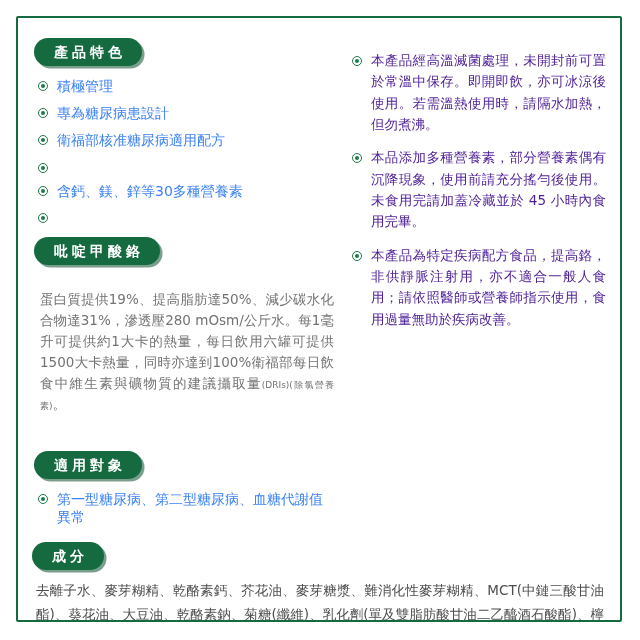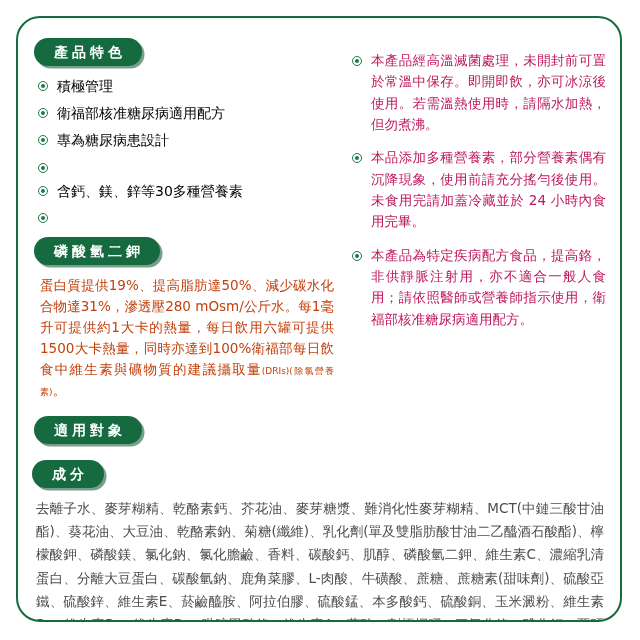--- a/index.html
+++ b/index.html
@@ -3,58 +3,58 @@
 <meta charset="utf-8">
 <style>
   html,body{margin:0;padding:0;}
   body{
     width:640px;height:640px;background:#ffffff;
     font-family:"DejaVu Sans","Liberation Sans",sans-serif;
     position:relative;overflow:hidden;
   }
   .card{
     position:absolute;left:16px;top:16px;width:606px;height:606px;
-    box-sizing:border-box;border:2px solid #156a40;border-radius:24px;
+    box-sizing:border-box;border:2px solid #156a40;border-radius:2px;
     background:#ffffff;padding:20px 14px 10px 14px;overflow:hidden;
   }
   .columns{display:flex;align-items:flex-start;}
   .col-left{width:302px;flex:0 0 302px;box-sizing:border-box;padding-left:2px;}
   .col-right{flex:1;box-sizing:border-box;padding-left:18px;}
 
   .badge{
     display:inline-block;background:#156a40;color:#ffffff;
     font-weight:bold;font-size:14px;letter-spacing:4px;
     padding:7px 16px 7px 20px;border-radius:18px;
     box-shadow:2.5px 2.5px 0 rgba(13,79,46,0.55);
     line-height:1;white-space:nowrap;
   }
   .section{margin-bottom:14px;}
 
   .feature-list{margin-top:11px;}
   .feature-item{
     display:flex;align-items:flex-start;
-    margin:0 0 9px 4px;font-size:14px;color:#000000;line-height:1.3;
+    margin:0 0 9px 4px;font-size:14px;color:#3b82f6;line-height:1.3;
   }
   .bullet{
     flex:0 0 auto;width:8px;height:8px;border:1.5px solid #1e7a4a;
     border-radius:50%;position:relative;margin:4px 9px 0 0;
   }
   .bullet::after{
     content:"";position:absolute;left:2px;top:2px;width:4px;height:4px;
     background:#1e7a4a;border-radius:50%;
   }
   .para{
-    font-size:13.5px;color:#c2410c;line-height:1.56;
-    text-align:justify;margin:10px 0 0 6px;
+    font-size:13.5px;color:#737373;line-height:1.56;
+    text-align:justify;margin:24px 0 0 6px;
   }
   .para .small-note{font-size:9px;letter-spacing:0;}
 
   .usage-item{
     display:flex;align-items:flex-start;margin:0 0 12px 0;
-    font-size:13.5px;color:#be185d;line-height:1.58;text-align:justify;
+    font-size:13.5px;color:#4c1d95;line-height:1.58;text-align:justify;
   }
   .usage-item .bullet{margin-top:6px;}
   .usage-list{margin-top:12px;}
 
   .target-item{margin-top:11px;}
 
   .ingredients-body{
     font-size:13.5px;color:#4d4d4d;line-height:1.72;
     text-align:justify;margin:9px 2px 0 4px;
   }
@@ -71,64 +71,70 @@
 
       <div class="section">
         <span class="badge">產品特色</span>
         <div class="feature-list">
           <div class="feature-item">
             <span class="bullet"></span>
             <span>積極管理</span>
           </div>
           <div class="feature-item">
             <span class="bullet"></span>
-            <span>衛福部核准糖尿病適用配方</span>
+            <span>專為糖尿病患設計</span>
           </div>
           <div class="feature-item">
             <span class="bullet"></span>
-            <span>專為糖尿病患設計</span>
+            <span>衛福部核准糖尿病適用配方</span>
           </div>
           <div class="feature-item">
             <span class="bullet"></span>
           </div>
           <div class="feature-item">
             <span class="bullet"></span>
             <span>含鈣、鎂、鋅等30多種營養素</span>
           </div>
           <div class="feature-item">
             <span class="bullet"></span>
           </div>
         </div>
       </div>
 
       <div class="section">
-        <span class="badge">磷酸氫二鉀</span>
+        <span class="badge">吡啶甲酸鉻</span>
         <div class="para"><span>蛋白質提供19%、提高脂肪達50%、減少碳水化合物達31%，滲透壓280 mOsm/公斤水。每1毫升可提供約1大卡的熱量，每日飲用六罐可提供1500大卡熱量，同時亦達到100%衛福部每日飲食中維生素與礦物質的建議攝取量</span><span class="small-note">(DRIs)(除氯營養素)</span><span>。</span></div>
       </div>
 
-      <div class="section" style="margin-top:15px;">
+      <div class="section" style="margin-top:36px;">
         <span class="badge">適用對象</span>
+        <div class="feature-list target-item">
+          <div class="feature-item">
+            <span class="bullet"></span>
+            <span>第一型糖尿病、第二型糖尿病、血糖代謝值異常</span>
+          </div>
+        </div>
       </div>
 
     </div>
 
     <div class="col-right">
       <div class="section">
         <div class="usage-list">
           <div class="usage-item">
             <span class="bullet"></span>
             <span>本產品經高溫滅菌處理，未開封前可置於常溫中保存。即開即飲，亦可冰涼後使用。若需溫熱使用時，請隔水加熱，但勿煮沸。</span>
           </div>
           <div class="usage-item">
             <span class="bullet"></span>
-            <span>本品添加多種營養素，部分營養素偶有沉降現象，使用前請充分搖勻後使用。未食用完請加蓋冷藏並於 24 小時內食用完畢。</span>
+            <span>本品添加多種營養素，部分營養素偶有沉降現象，使用前請充分搖勻後使用。未食用完請加蓋冷藏並於 45 小時內食用完畢。</span>
           </div>
           <div class="usage-item">
             <span class="bullet"></span>
-            <span>本產品為特定疾病配方食品，提高鉻，非供靜脈注射用，亦不適合一般人食用；請依照醫師或營養師指示使用，衛福部核准糖尿病適用配方。</span>
+            <span>本產品為特定疾病配方食品，提高鉻，非供靜脈注射用，亦不適合一般人食用；請依照醫師或營養師指示使用，食用過量無助於疾病改善。</span>
           </div>
         </div>
       </div>
     </div>
 
   </div>
 
   <div class="ingredients-section">
     <span class="badge">成分</span>
     <div class="ingredients-body">去離子水、麥芽糊精、乾酪素鈣、芥花油、麥芽糖漿、難消化性麥芽糊精、MCT(中鏈三酸甘油酯)、葵花油、大豆油、乾酪素鈉、菊糖(纖維)、乳化劑(單及雙脂肪酸甘油二乙醯酒石酸酯)、檸檬酸鉀、磷酸鎂、氯化鈉、氯化膽鹼、香料、碳酸鈣、肌醇、磷酸氫二鉀、維生素C、濃縮乳清蛋白、分離大豆蛋白、碳酸氫鈉、鹿角菜膠、L-肉酸、牛磺酸、蔗糖、蔗糖素(甜味劑)、硫酸亞鐵、硫酸鋅、維生素E、菸鹼醯胺、阿拉伯膠、硫酸錳、本多酸鈣、硫酸銅、玉米澱粉、維生素B₆、維生素B₂、維生素B₁、吡啶甲酸鉻、維生素A、葉酸、刺梧桐膠、三氯化鉻、碘化鉀、亞硒酸鈉、維生素K₁、鉬酸鈉、生物素、維生素D₃、維生素B₁₂。</div>

